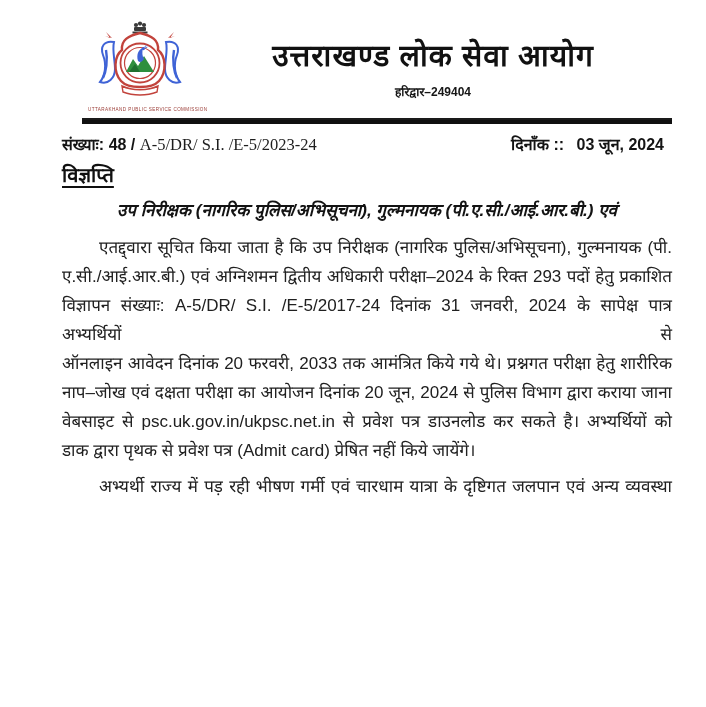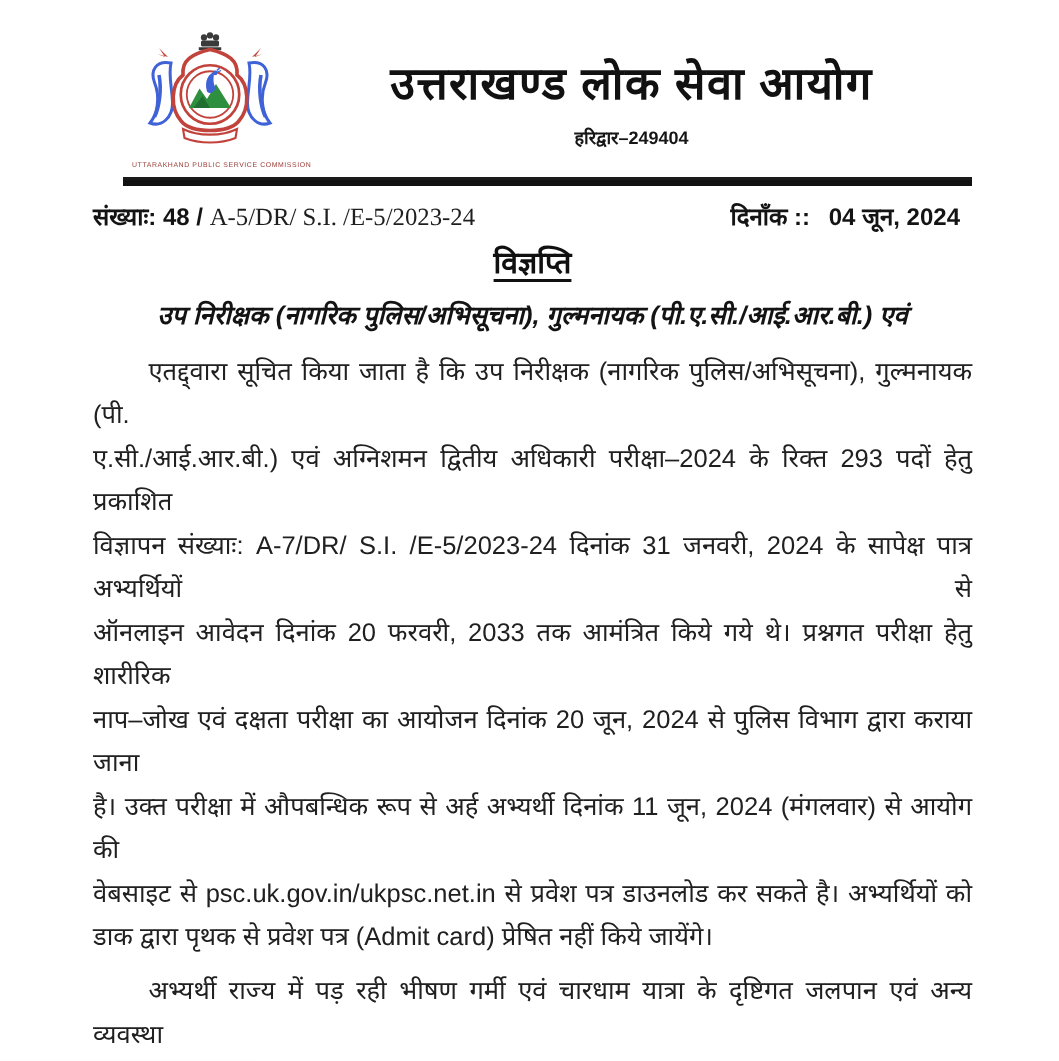--- a/index.html
+++ b/index.html
@@ -6,21 +6,21 @@
   html, body { width: 706px; height: 707px; }
   body {
     background: #fdfdfd;
     font-family: "Liberation Sans", "DejaVu Sans", sans-serif;
     color: #1c1c1c;
     overflow: hidden;
   }
   .page {
     width: 706px; height: 707px;
     background: #ffffff;
-    padding: 20px 58px 18px 62px;
+    padding: 20px 34px 18px 62px;
     position: relative;
   }
   
   .letterhead { display: flex; align-items: flex-start; }
   .logo-wrap { width: 106px; margin-left: 26px; flex: 0 0 auto; text-align: center; }
   .logo-wrap svg { display: block; }
   .head-text { flex: 1 1 auto; text-align: center; padding-top: 14px; }
   .org-name {
     font-size: 30px; font-weight: bold; letter-spacing: 1px;
     color: #111;
@@ -38,21 +38,21 @@
     margin-top: 9px;
     display: flex; justify-content: space-between; align-items: baseline;
     font-size: 16px;
     gap: 24px;
   }
   .bold-dev { font-weight: bold; color: #141414; }
   .serif-code { font-family: "Liberation Serif", "DejaVu Serif", serif; font-size: 16.5px; color: #1e1e1e; }
   .date-cell .bold-dev { margin-right: 8px; }
   
   .notice-heading {
-    text-align: center; margin-top: 6px;
+    text-align: left; margin-top: 6px;
     font-size: 20px; font-weight: bold;
     text-decoration: underline; text-underline-offset: 4px;
     color: #101010;
   }
   .subject {
     text-align: center; margin-top: 9px;
     font-size: 17px; font-weight: bold; line-height: 27px;
     color: #131313;
     font-style: italic;
   }
@@ -124,37 +124,36 @@
   <div class="divider"></div>
 
   <div class="ref-row">
     <div class="ref-cell">
       <span class="bold-dev">संख्याः:</span>
       <span class="bold-dev">48 /</span>
       <span class="serif-code">A-5/DR/ S.I. /E-5/2023-24</span>
     </div>
     <div class="date-cell">
       <span class="bold-dev">दिनाँक ::</span>
-      <span class="bold-dev">04 जून, 2024</span>
+      <span class="bold-dev">03 जून, 2024</span>
     </div>
   </div>
 
   <div class="notice-heading">विज्ञप्ति</div>
 
   <div class="subject">
     <div>उप निरीक्षक (नागरिक पुलिस/अभिसूचना), गुल्मनायक (पी.ए.सी./आई.आर.बी.) एवं</div>
   </div>
 
   <div class="para">
     <div class="body-line first">एतद्द्वारा सूचित किया जाता है कि उप निरीक्षक (नागरिक पुलिस/अभिसूचना), गुल्मनायक (पी.</div>
     <div class="body-line">ए.सी./आई.आर.बी.) एवं अग्निशमन द्वितीय अधिकारी परीक्षा–2024 के रिक्त 293 पदों हेतु प्रकाशित</div>
-    <div class="body-line">विज्ञापन संख्याः: A-7/DR/ S.I. /E-5/2023-24 दिनांक 31 जनवरी, 2024 के सापेक्ष पात्र अभ्यर्थियों से</div>
+    <div class="body-line">विज्ञापन संख्याः: A-5/DR/ S.I. /E-5/2017-24 दिनांक 31 जनवरी, 2024 के सापेक्ष पात्र अभ्यर्थियों से</div>
     <div class="body-line">ऑनलाइन आवेदन दिनांक 20 फरवरी, 2033 तक आमंत्रित किये गये थे। प्रश्नगत परीक्षा हेतु शारीरिक</div>
     <div class="body-line">नाप–जोख एवं दक्षता परीक्षा का आयोजन दिनांक 20 जून, 2024 से पुलिस विभाग द्वारा कराया जाना</div>
-    <div class="body-line">है। उक्त परीक्षा में औपबन्धिक रूप से अर्ह अभ्यर्थी दिनांक 11 जून, 2024 (मंगलवार) से आयोग की</div>
     <div class="body-line">वेबसाइट से psc.uk.gov.in/ukpsc.net.in से प्रवेश पत्र डाउनलोड कर सकते है। अभ्यर्थियों को</div>
     <div class="body-line last">डाक द्वारा पृथक से प्रवेश पत्र (Admit card) प्रेषित नहीं किये जायेंगे।</div>
   </div>
 
   <div class="para">
     <div class="body-line first">अभ्यर्थी राज्य में पड़ रही भीषण गर्मी एवं चारधाम यात्रा के दृष्टिगत जलपान एवं अन्य व्यवस्था</div>
 
   </div>
 
 </div>

